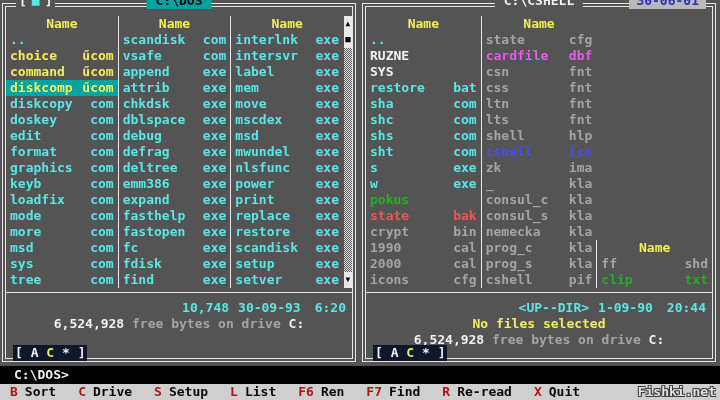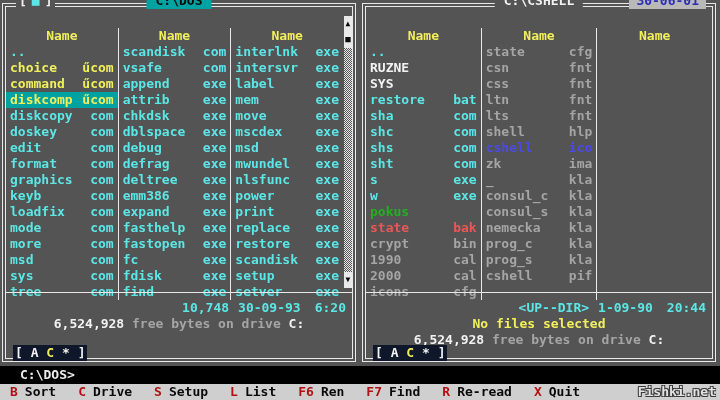--- a/index.html
+++ b/index.html
@@ -24,21 +24,21 @@
   .panel-title.inactive{background:#545454;color:#f2f2f2;}
   .close-box{
     position:absolute;top:-14px;left:10px;height:16px;line-height:16px;
     background:#545454;color:#f2f2f2;padding:0 3px;white-space:pre;z-index:3;
   }
   .close-box .sq{color:#5ce7e7;padding:0 5px;}
   .clock{
     position:absolute;top:-14px;right:6px;height:16px;line-height:16px;
     background:#b9b9b9;color:#2d2db5;padding:0 7px;white-space:pre;z-index:3;
   }
-  .body{position:absolute;top:21px;left:0;right:0;height:272px;display:flex;}
+  .body{position:absolute;top:9px;left:0;right:0;height:272px;display:flex;align-items:flex-end;}
   .body.has-sb{right:9px;}
   .col{flex:1 1 0;min-width:0;overflow:hidden;}
   .col + .col{border-left:1px solid #e9e9e9;}
   .col-header{height:16px;text-align:center;color:#f2ef5c;}
   .file-row{display:flex;justify-content:space-between;height:16px;padding:0 4px;white-space:pre;}
   .file-row .fn{overflow:hidden;}
   .file-row .fe{text-align:right;min-width:33px;}
   .c-cyan{color:#5ce7e7;}
   .c-yellow{color:#f2ef5c;}
   .c-white{color:#f2f2f2;}
@@ -62,21 +62,21 @@
   .info-row .iname{flex:1 1 auto;overflow:hidden;margin-top:28px;}
   .info-row .idate{margin-left:9px;}
   .info-row .itime{margin-left:14px;}
   .sel-row,.free-row{height:16px;text-align:center;white-space:pre;}
   .drives{
     position:absolute;bottom:-3px;left:7px;height:16px;line-height:16px;
     background:#0f172a;color:#f2f2f2;white-space:pre;z-index:3;padding:0 2px;
   }
   .cmdline{
     position:absolute;left:0;top:366px;width:720px;height:18px;
-    background:#000;color:#ededed;line-height:18px;padding-left:20px;
+    background:#000;color:#ededed;line-height:18px;padding-left:14px;
     box-sizing:border-box;white-space:pre;
   }
   .keybar{
     position:absolute;left:0;top:384px;width:720px;height:16px;
     background:#cfcfcf;color:#0a0a0a;display:flex;align-items:center;
     padding-left:10px;box-sizing:border-box;gap:22px;white-space:pre;
   }
   .kb-item{display:flex;gap:7px;}
   .kb-key{color:#b01212;}
   .watermark{
@@ -205,38 +205,43 @@
             <div class="file-row c-gray"><span class="fn">crypt</span><span class="fe">bin</span></div>
             <div class="file-row c-gray"><span class="fn">1990</span><span class="fe">cal</span></div>
             <div class="file-row c-gray"><span class="fn">2000</span><span class="fe">cal</span></div>
             <div class="file-row c-gray"><span class="fn">icons</span><span class="fe">cfg</span></div>
           </div>
       </div>
       <div class="col">
         <div class="col-header">Name</div>
         <div>
             <div class="file-row c-gray"><span class="fn">state</span><span class="fe">cfg</span></div>
+            <div class="file-row c-magenta"><span class="fn">cardfile</span><span class="fe">dbf</span></div>
             <div class="file-row c-gray"><span class="fn">csn</span><span class="fe">fnt</span></div>
             <div class="file-row c-gray"><span class="fn">css</span><span class="fe">fnt</span></div>
             <div class="file-row c-gray"><span class="fn">ltn</span><span class="fe">fnt</span></div>
             <div class="file-row c-gray"><span class="fn">lts</span><span class="fe">fnt</span></div>
             <div class="file-row c-gray"><span class="fn">shell</span><span class="fe">hlp</span></div>
             <div class="file-row c-blue"><span class="fn">cshell</span><span class="fe">ico</span></div>
             <div class="file-row c-gray"><span class="fn">zk</span><span class="fe">ima</span></div>
             <div class="file-row c-gray"><span class="fn">_</span><span class="fe">kla</span></div>
             <div class="file-row c-gray"><span class="fn">consul_c</span><span class="fe">kla</span></div>
             <div class="file-row c-gray"><span class="fn">consul_s</span><span class="fe">kla</span></div>
             <div class="file-row c-gray"><span class="fn">nemecka</span><span class="fe">kla</span></div>
             <div class="file-row c-gray"><span class="fn">prog_c</span><span class="fe">kla</span></div>
             <div class="file-row c-gray"><span class="fn">prog_s</span><span class="fe">kla</span></div>
             <div class="file-row c-gray"><span class="fn">cshell</span><span class="fe">pif</span></div>
           </div>
       </div>
       <div class="col">
         <div class="col-header">Name</div>
+        <div>
+            <div class="file-row c-gray"><span class="fn">ff</span><span class="fe">shd</span></div>
+            <div class="file-row c-green"><span class="fn">clip</span><span class="fe">txt</span></div>
+          </div>
       </div>
     </div>
 
     <div class="sep"></div>
 
     <div class="info">
       <div class="info-row c-cyan">
         <span class="iname">..</span>
         <span>&lt;UP--DIR&gt;</span>
         <span class="idate">1-09-90</span>

